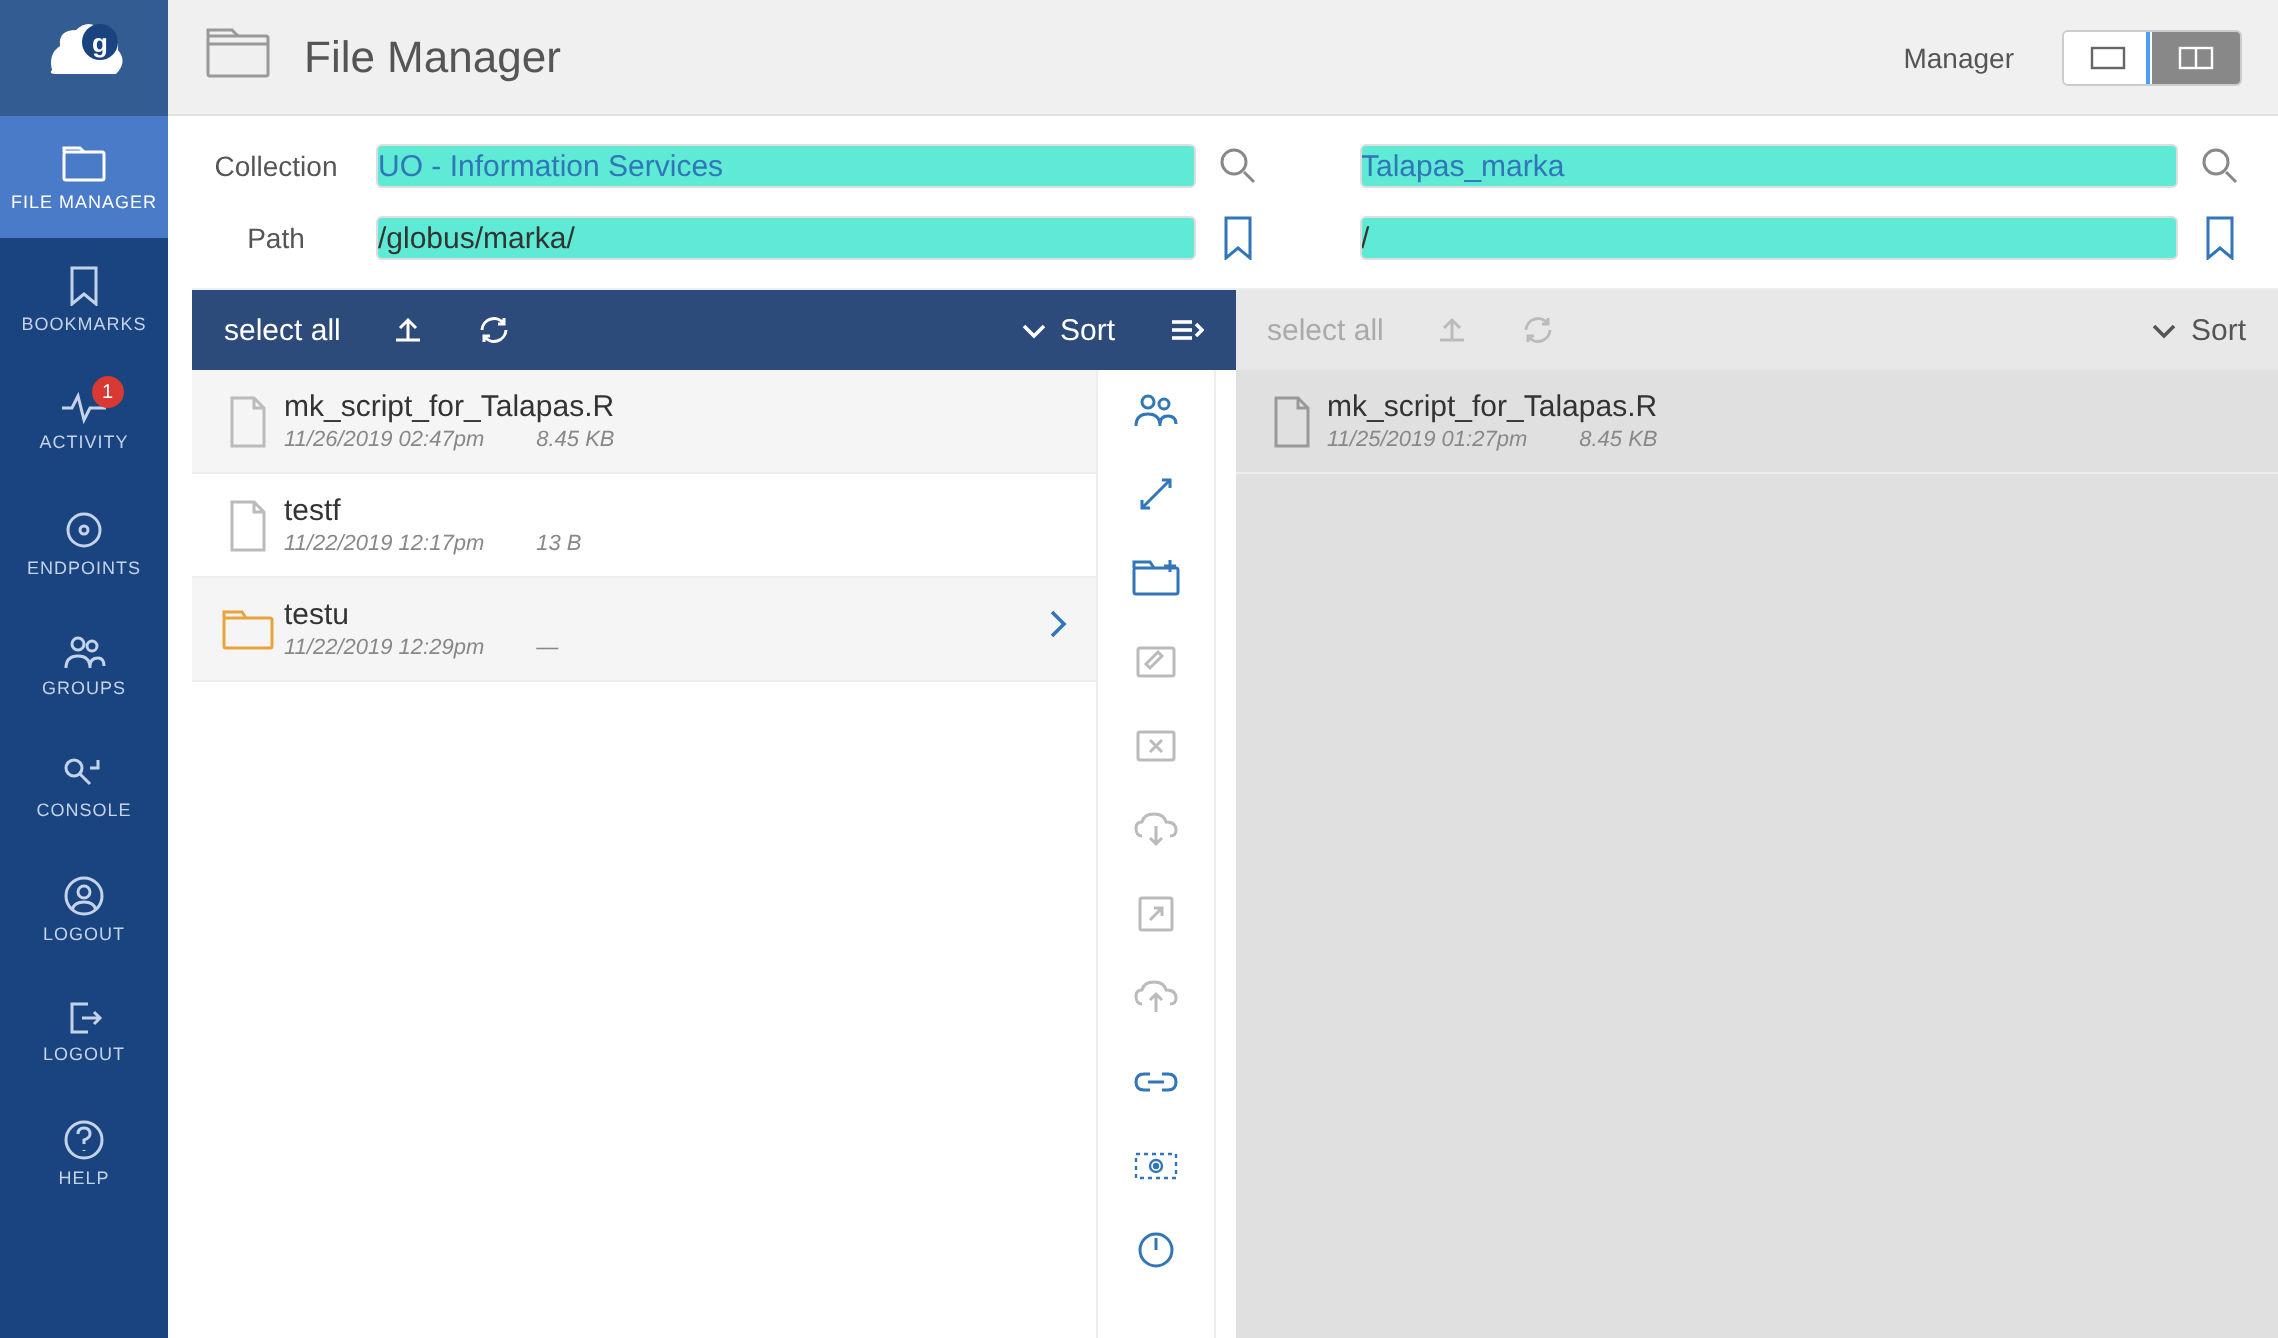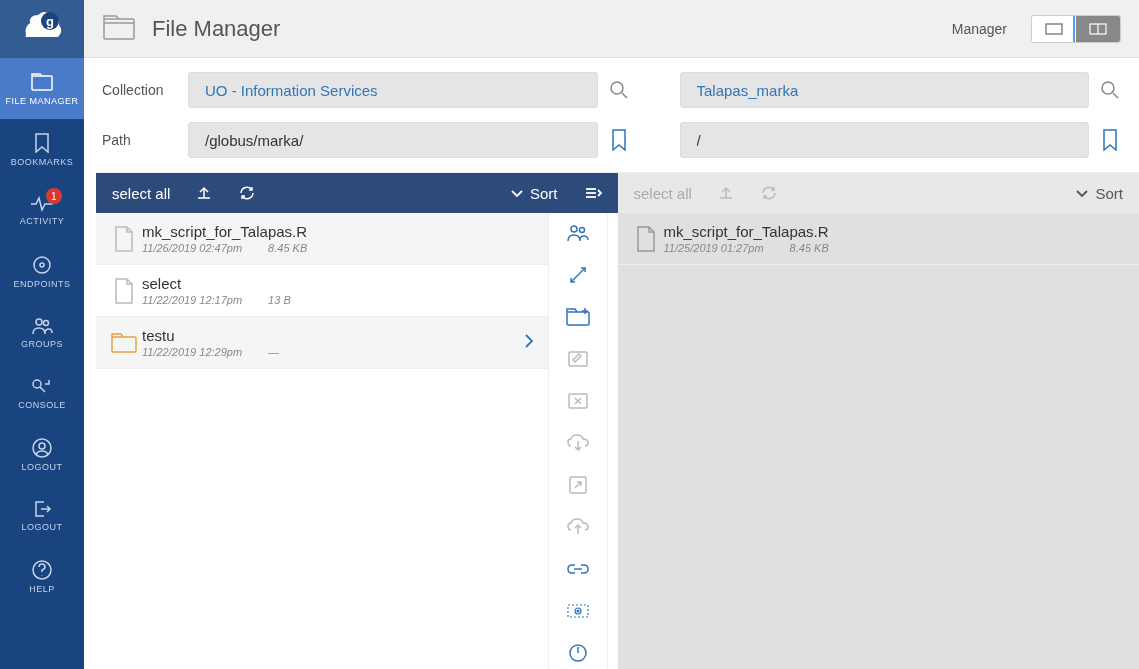--- a/index.html
+++ b/index.html
@@ -20,23 +20,23 @@
 .header { height: 58px; background: #f0f0f0; border-bottom: 1px solid #e0e0e0; display: flex; align-items: center; padding: 0 18px; gap: 16px; }
 .header .folder-icon { color: #888; }
 .header .title { font-size: 22px; color: #555; font-weight: 300; flex: 1; }
 .header .panels-label { font-size: 14px; color: #555; margin-right: 8px; }
 .panel-toggle { display: flex; border: 1px solid #ccc; border-radius: 3px; overflow: hidden; height: 28px; }
 .panel-toggle .opt { width: 44px; display: flex; align-items: center; justify-content: center; background: #fff; cursor: pointer; }
 .panel-toggle .opt.active { background: #888; outline: 2px solid #4a9eff; outline-offset: 1px; }
 
 
 .controls { display: flex; padding: 14px 18px 0; gap: 14px; align-items: center; }
-.controls .label { width: 72px; text-align: left; font-size: 14px; color: #555; }
+.controls .label { width: 72px; text-align: center; font-size: 14px; color: #555; }
 .controls .field-wrap { flex: 1; display: flex; align-items: center; gap: 10px; }
-.controls input { flex: 1; height: 36px; border: 1px solid #ddd; border-radius: 3px; padding: 0 16px; font-size: 15px; color: #3176b8; background: #e5e5e5; }
+.controls input { flex: 1; height: 22px; border: 1px solid #ddd; border-radius: 3px; padding: 0 0; font-size: 15px; color: #3176b8; background: #5eead4; }
 .controls input.path { color: #333; }
 .controls .icon-btn { width: 22px; color: #888; cursor: pointer; display: flex; justify-content: center; }
 
 
 .panes { flex: 1; display: flex; margin-top: 14px; overflow: hidden; }
 .pane { flex: 1; display: flex; flex-direction: column; border-top: 1px solid #eee; }
 .pane.left { margin-left: 12px; }
 .pane.left .file-area { margin-right: 10px; }
 
 
@@ -257,21 +257,21 @@
                 </div>
             </div>
           </div>
           <div class="file-row">
             <span class="icon">
                 <svg width="22" height="28" viewBox="0 0 22 28" fill="none" stroke="#bbb" stroke-width="1.5">
                   <path d="M3 2 L14 2 L19 7 L19 26 L3 26 Z M14 2 L14 7 L19 7"></path>
                 </svg>
               </span>
             <div class="info">
-              <div class="name">select</div>
+              <div class="name">testf</div>
               <div class="meta">
                   <span>11/22/2019 12:17pm</span>
                   <span>13 B</span>
                 </div>
             </div>
           </div>
           <div class="file-row selected-left">
             <span class="icon">
                 <svg width="28" height="22" viewBox="0 0 28 22" fill="none" stroke="#e8a33d" stroke-width="1.5">
                   <rect x="2" y="5" width="24" height="15" rx="1"></rect>

